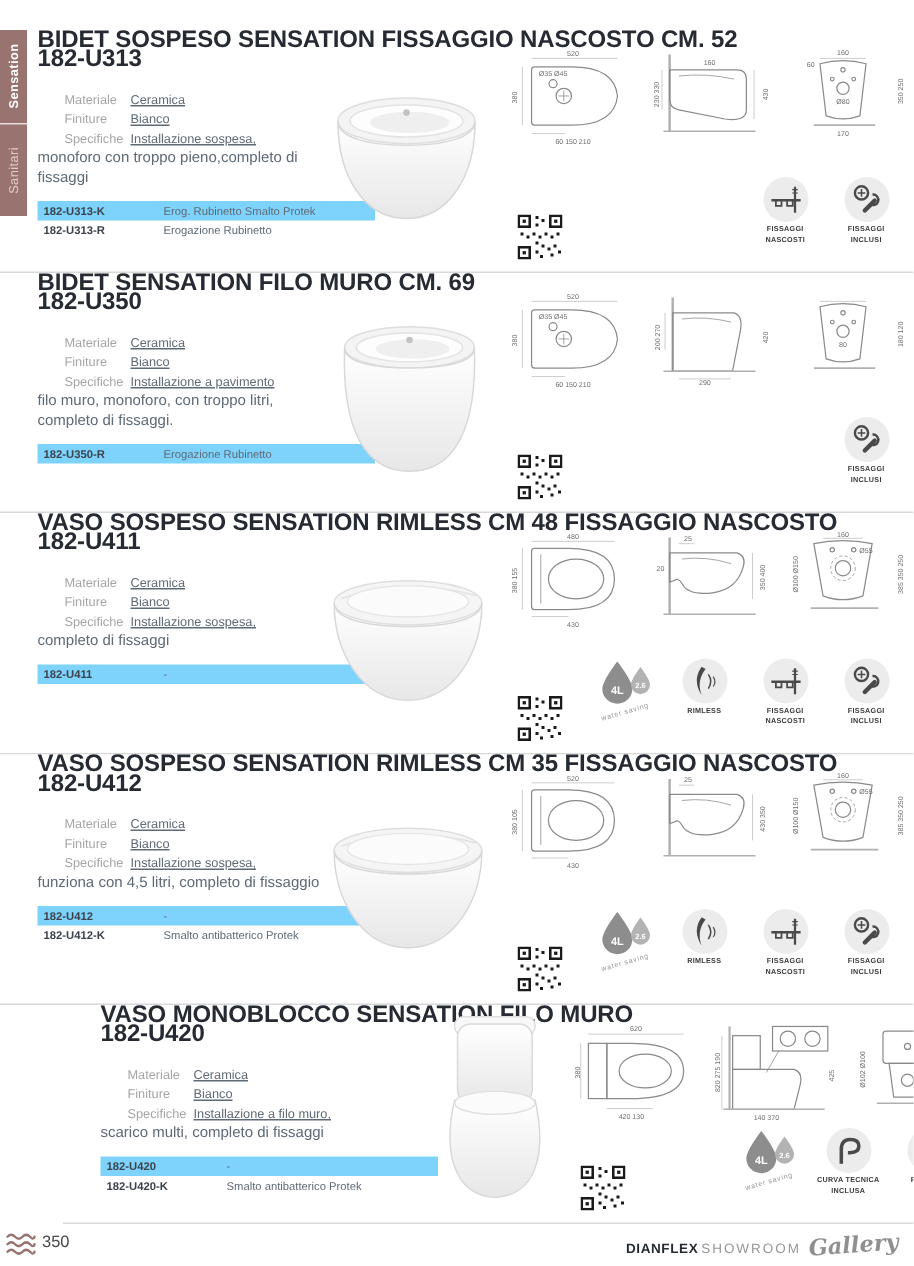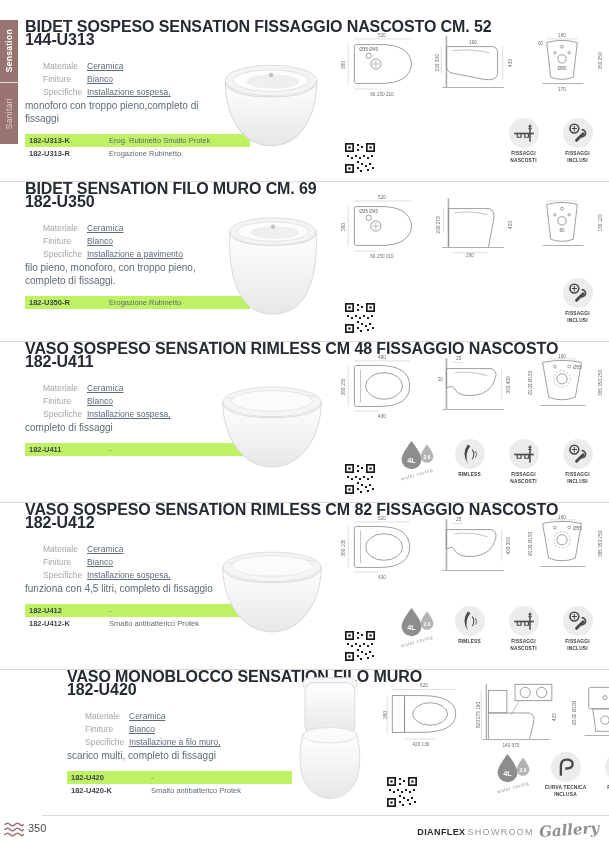--- a/index.html
+++ b/index.html
@@ -25,21 +25,21 @@
   .sec-head{position:absolute;left:25px;top:1px;width:560px;}
   .sec-title,.sec-code{font-size:16px;font-weight:bold;color:#262b33;line-height:12.5px;letter-spacing:-0.1px;}
 
   .left-col{position:absolute;left:25px;top:40px;width:222px;}
   .spec-grid{display:grid;grid-template-columns:62px 1fr;font-size:8.5px;line-height:13px;}
   .slabel{color:#a5a5a5;padding-left:18px;}
   .sval{color:#5e6a76;text-decoration:underline;}
   .spec-cont{font-size:10px;color:#5e6a76;line-height:13px;width:198px;}
   .prod-table{margin-top:9px;width:225px;}
   .prow{display:flex;align-items:center;height:13px;padding-left:4px;font-size:7.5px;}
-  .prow.shade{background:#bef264;}
+  .prow.shade{background:#7dd3fc;}
   .pcode{width:80px;font-weight:bold;color:#3c424b;}
   .pdesc{color:#5e6a76;}
 
   .photo{position:absolute;z-index:1;}
   .ph1{left:210px;top:34px;width:122px;height:102px;}
   .ph2{left:214px;top:26px;width:118px;height:118px;}
   .ph3{left:208px;top:34px;width:128px;height:104px;}
   .ph4{left:208px;top:38px;width:128px;height:104px;}
   .ph5{left:238px;top:4px;width:96px;height:134px;}
 
@@ -302,21 +302,21 @@
       </div>
     <div class="tab-divider"></div>
     <div class="tab-half tab-category">
         <span class="vtext">Sanitari</span>
       </div>
   </div>
 
   <div class="section s1">
     <div class="sec-head">
       <div class="sec-title">BIDET SOSPESO SENSATION FISSAGGIO NASCOSTO CM. 52</div>
-      <div class="sec-code">144-U313</div>
+      <div class="sec-code">182-U313</div>
     </div>
     <div class="left-col">
       <div class="spec-grid">
         <span class="slabel">Materiale</span>
           <span class="sval">Ceramica</span>
         <span class="slabel">Finiture</span>
           <span class="sval">Bianco</span>
         <span class="slabel">Specifiche</span>
           <span class="sval">Installazione sospesa,</span>
       </div>
@@ -394,21 +394,21 @@
     </div>
     <div class="left-col">
       <div class="spec-grid">
         <span class="slabel">Materiale</span>
           <span class="sval">Ceramica</span>
         <span class="slabel">Finiture</span>
           <span class="sval">Bianco</span>
         <span class="slabel">Specifiche</span>
           <span class="sval">Installazione a pavimento</span>
       </div>
-      <div class="spec-cont">filo pieno, monoforo, con troppo pieno, completo di fissaggi.</div>
+      <div class="spec-cont">filo muro, monoforo, con troppo litri, completo di fissaggi.</div>
       <div class="prod-table">
         <div class="prow shade">
             <span class="pcode">182-U350-R</span>
             <span class="pdesc">Erogazione Rubinetto</span>
           </div>
       </div>
     </div>
     <svg class="photo ph2" viewBox="0 0 120 120">
         <use href="#ph-bidet-floor"></use>
       </svg>
@@ -540,21 +540,21 @@
         <div class="badge-label">
             <span>FISSAGGI</span>
             <span>INCLUSI</span>
           </div>
       </div>
     </div>
   </div>
 
   <div class="section s4">
     <div class="sec-head">
-      <div class="sec-title">VASO SOSPESO SENSATION RIMLESS CM 82 FISSAGGIO NASCOSTO</div>
+      <div class="sec-title">VASO SOSPESO SENSATION RIMLESS CM 35 FISSAGGIO NASCOSTO</div>
       <div class="sec-code">182-U412</div>
     </div>
     <div class="left-col">
       <div class="spec-grid">
         <span class="slabel">Materiale</span>
           <span class="sval">Ceramica</span>
         <span class="slabel">Finiture</span>
           <span class="sval">Bianco</span>
         <span class="slabel">Specifiche</span>
           <span class="sval">Installazione sospesa,</span>

